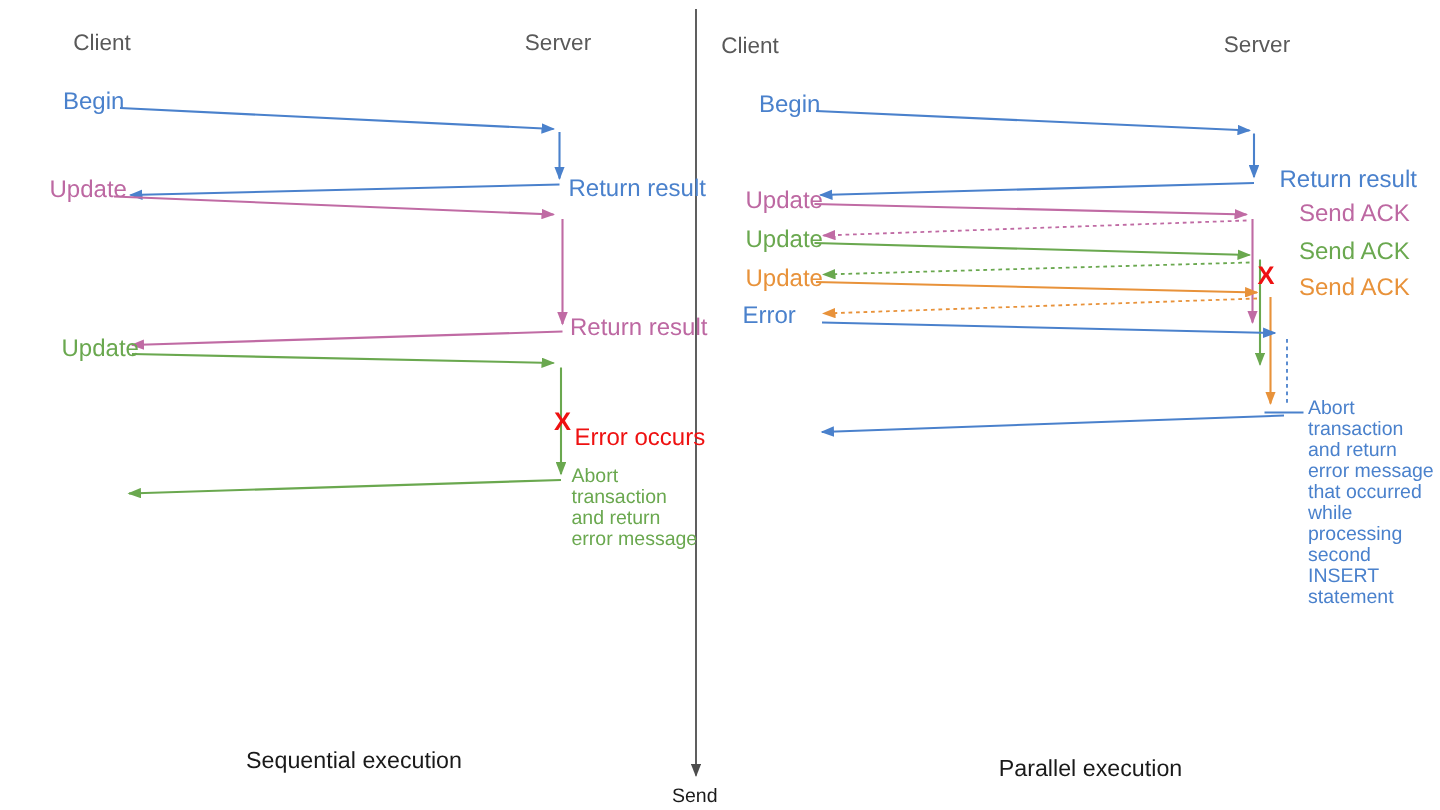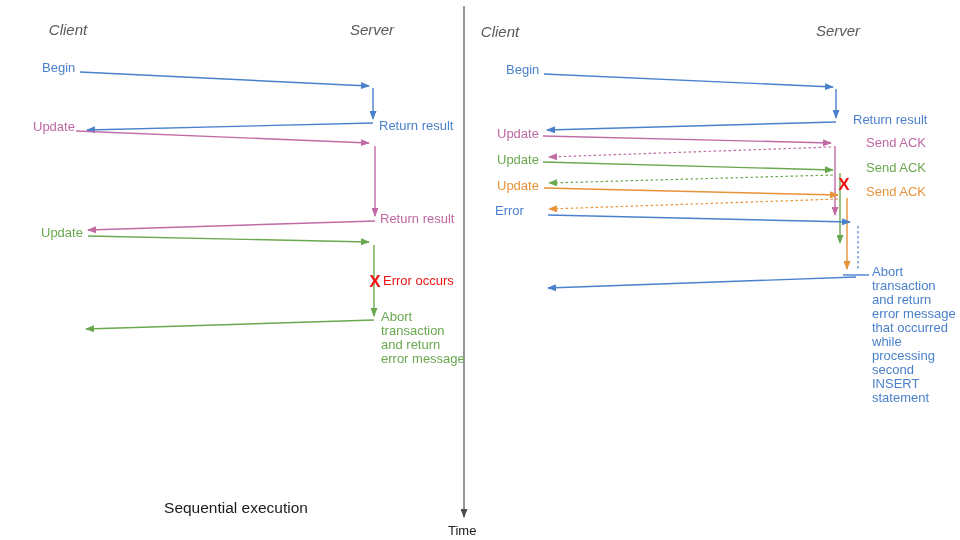--- a/index.html
+++ b/index.html
@@ -12,29 +12,28 @@
   #stage {
     position: relative;
     width: 960px; height: 540px;
   }
   #lines-svg {
     position: absolute; left: 0; top: 0;
     width: 960px; height: 540px;
   }
   .lbl {
     position: absolute;
-    font-size: 13px;
+    font-size: 16px;
     line-height: 1.08;
     white-space: nowrap;
     transform: translateY(-50%);
   }
   .hdr {
     position: absolute;
     font-size: 15px;
-    font-style: italic;
     color: #595959;
     transform: translate(-50%, -50%);
     white-space: nowrap;
   }
   .caption {
     position: absolute;
     font-size: 15.5px;
     color: #1a1a1a;
     transform: translate(-50%, -50%);
     white-space: nowrap;
@@ -50,21 +49,21 @@
     font-size: 17px;
     font-weight: 700;
     color: #ee1111;
     transform: translate(-50%, -50%);
     line-height: 1;
   }
   .c-blue   { color: #4a81cc; }
   .c-pink   { color: #bd68a2; }
   .c-green  { color: #6aa84f; }
   .c-orange { color: #e8923a; }
-  .c-red    { color: #ee1111; }
+  .c-red    { color: #ee1111; margin-top: 11px; }
   .c-black  { color: #1a1a1a; }
 </style>
 </head>
 <body>
 
 <div id="stage">
 
   <svg id="lines-svg" viewBox="0 0 960 540" xmlns="http://www.w3.org/2000/svg">
     <defs>
       <marker id="m-blue" markerWidth="9" markerHeight="7" refX="8" refY="3.5" orient="auto" markerUnits="userSpaceOnUse">
@@ -132,21 +131,21 @@
   <span class="xmark" style="left:375px; top:281px;">X</span>
   <span class="lbl c-red" style="left:383px; top:281px;">Error occurs</span>
 
   <span class="wrap c-green" style="left:381px; top:310px; width:86px;">Abort
 transaction
 and return
 error message</span>
 
   <span class="caption" style="left:236px; top:508px;">Sequential execution</span>
 
-  <span class="lbl c-black" style="left:448px; top:531px; font-size:13px;">Time</span>
+  <span class="lbl c-black" style="left:448px; top:531px; font-size:13px;">Send</span>
 
   <span class="hdr" style="left:500px; top:31px;">Client</span>
   <span class="hdr" style="left:838px; top:30px;">Server</span>
 
   <span class="lbl c-blue" style="left:506px; top:70px;">Begin</span>
   <span class="lbl c-blue" style="left:853px; top:120px;">Return result</span>
 
   <span class="lbl c-pink" style="left:497px; top:134px;">Update</span>
   <span class="lbl c-pink" style="left:866px; top:143px;">Send ACK</span>
 
@@ -164,14 +163,15 @@
 transaction
 and return
 error message
 that occurred
 while
 processing
 second
 INSERT
 statement</span>
 
+  <span class="caption" style="left:727px; top:513px;">Parallel execution</span>
 
 </div>
 
 </body></html>

